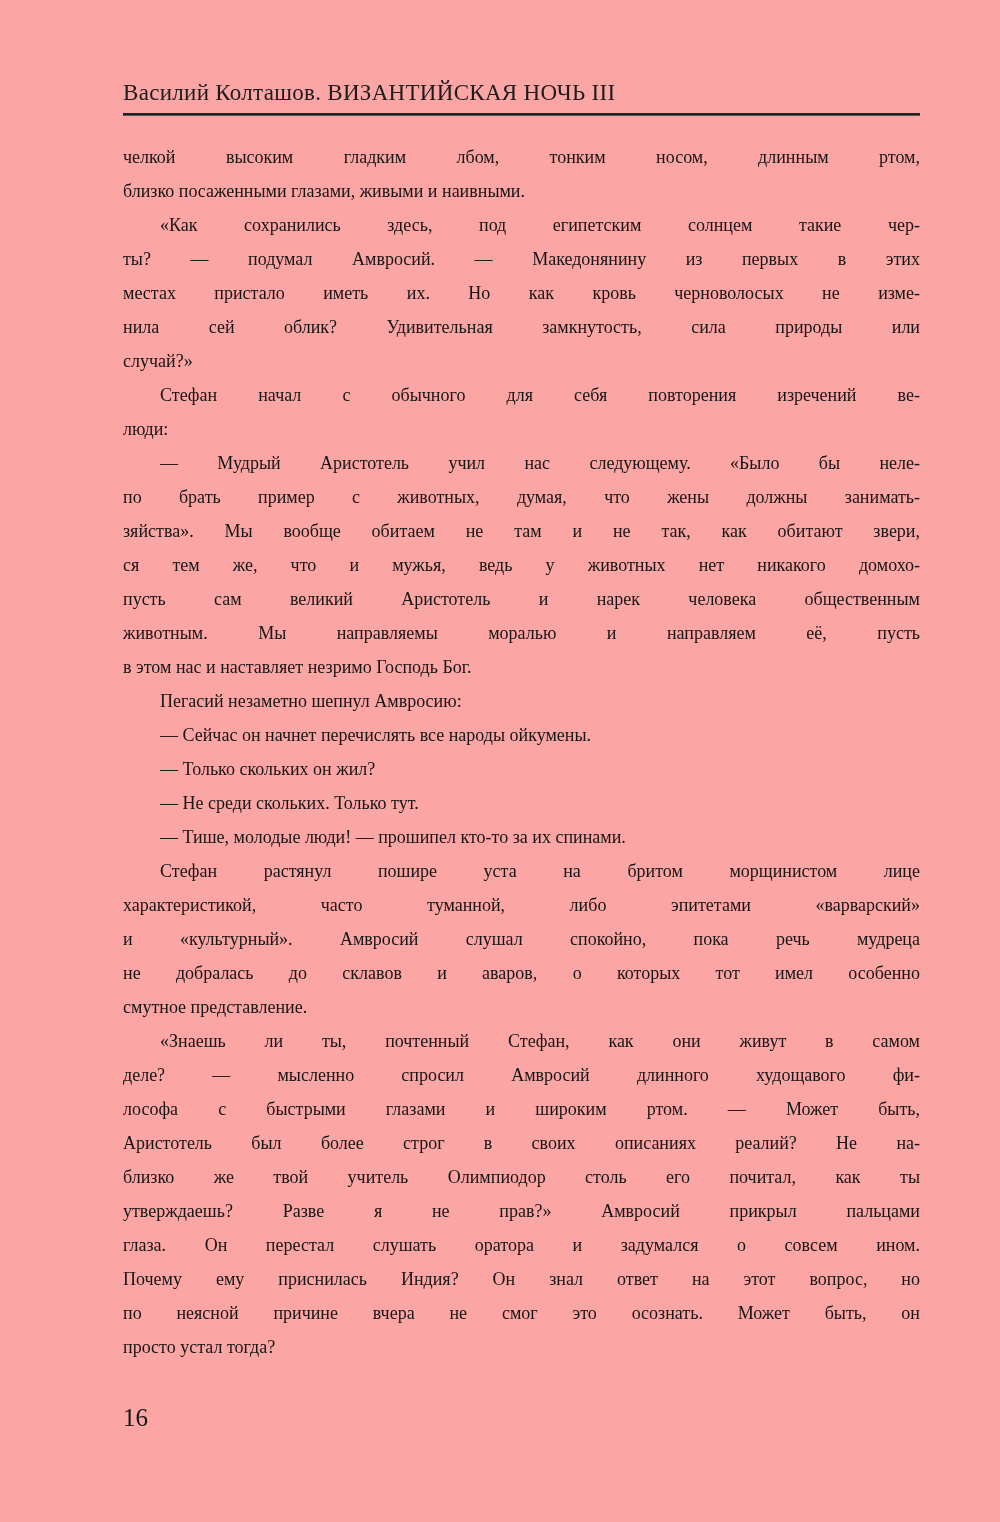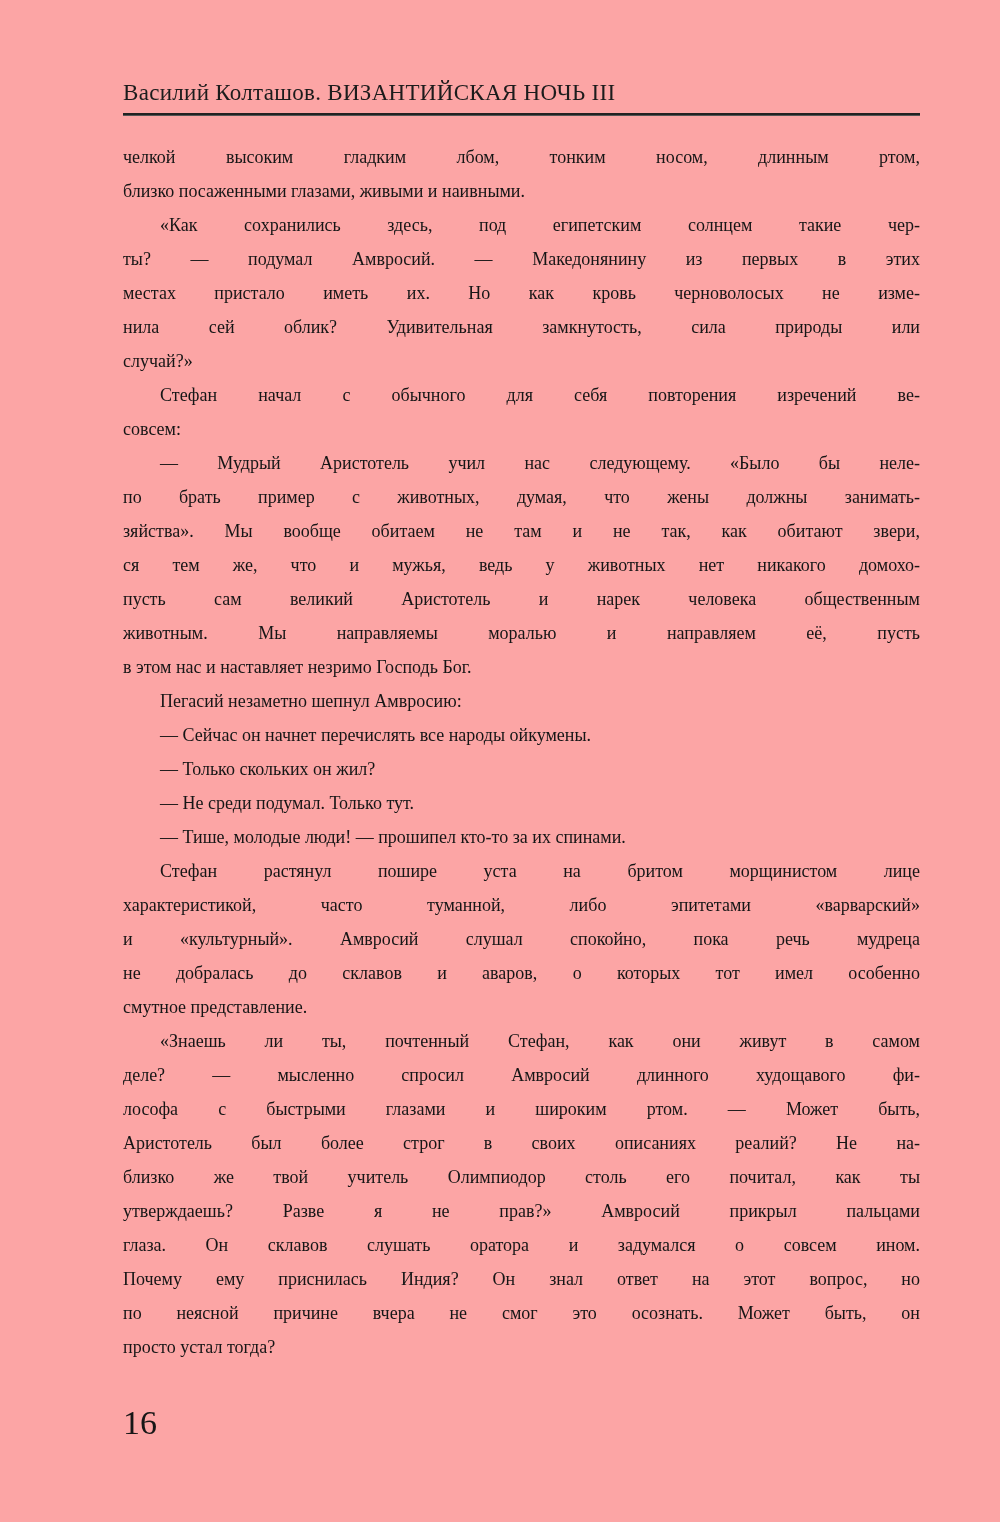--- a/index.html
+++ b/index.html
@@ -55,64 +55,64 @@
   .line.last {
     text-align-last: left;
   }
   .line.indent {
     text-indent: 37px;
   }
   .page-number {
     position: absolute;
     left: 123px;
     top: 1404px;
-    font-size: 34px;
+    font-size: 25px;
     color: #161616;
   }
 </style>
 </head>
 <body>
 
 <div class="page">
   <div class="running-header">
     <span>Василий Колташов. ВИЗАНТИЙСКАЯ НОЧЬ III</span>
   </div>
   <div class="header-rule"></div>
   <div class="page-body" id="page-body">
       <div class="line">челкой высоким гладким лбом, тонким носом, длинным ртом,</div>
       <div class="line last">близко посаженными глазами, живыми и наивными.</div>
       <div class="line indent">«Как сохранились здесь, под египетским солнцем такие чер-</div>
       <div class="line">ты? — подумал Амвросий. — Македонянину из первых в этих</div>
       <div class="line">местах пристало иметь их. Но как кровь черноволосых не изме-</div>
       <div class="line">нила сей облик? Удивительная замкнутость, сила природы или</div>
       <div class="line last">случай?»</div>
       <div class="line indent">Стефан начал с обычного для себя повторения изречений ве-</div>
-      <div class="line last">совсем:</div>
+      <div class="line last">люди:</div>
       <div class="line indent">— Мудрый Аристотель учил нас следующему. «Было бы неле-</div>
       <div class="line">по брать пример с животных, думая, что жены должны занимать-</div>
       <div class="line">зяйства». Мы вообще обитаем не там и не так, как обитают звери,</div>
       <div class="line">ся тем же, что и мужья, ведь у животных нет никакого домохо-</div>
       <div class="line">пусть сам великий Аристотель и нарек человека общественным</div>
       <div class="line">животным. Мы направляемы моралью и направляем её, пусть</div>
       <div class="line last">в этом нас и наставляет незримо Господь Бог.</div>
       <div class="line indent last">Пегасий незаметно шепнул Амвросию:</div>
       <div class="line indent last">— Сейчас он начнет перечислять все народы ойкумены.</div>
       <div class="line indent last">— Только скольких он жил?</div>
-      <div class="line indent last">— Не среди подумал. Только тут.</div>
+      <div class="line indent last">— Не среди скольких. Только тут.</div>
       <div class="line indent last">— Тише, молодые люди! — прошипел кто-то за их спинами.</div>
       <div class="line indent">Стефан растянул пошире уста на бритом морщинистом лице</div>
       <div class="line">характеристикой, часто туманной, либо эпитетами «варварский»</div>
       <div class="line">и «культурный». Амвросий слушал спокойно, пока речь мудреца</div>
       <div class="line">не добралась до склавов и аваров, о которых тот имел особенно</div>
       <div class="line last">смутное представление.</div>
       <div class="line indent">«Знаешь ли ты, почтенный Стефан, как они живут в самом</div>
       <div class="line">деле? — мысленно спросил Амвросий длинного худощавого фи-</div>
       <div class="line">лософа с быстрыми глазами и широким ртом. — Может быть,</div>
       <div class="line">Аристотель был более строг в своих описаниях реалий? Не на-</div>
       <div class="line">близко же твой учитель Олимпиодор столь его почитал, как ты</div>
       <div class="line">утверждаешь? Разве я не прав?» Амвросий прикрыл пальцами</div>
-      <div class="line">глаза. Он склавов слушать оратора и задумался о совсем ином.</div>
+      <div class="line">глаза. Он перестал слушать оратора и задумался о совсем ином.</div>
       <div class="line">Почему ему приснилась Индия? Он знал ответ на этот вопрос, но</div>
       <div class="line">по неясной причине вчера не смог это осознать. Может быть, он</div>
       <div class="line last">просто устал тогда?</div>
     </div>
   <div class="page-number">16</div>
 </div>
 
 </body></html>

